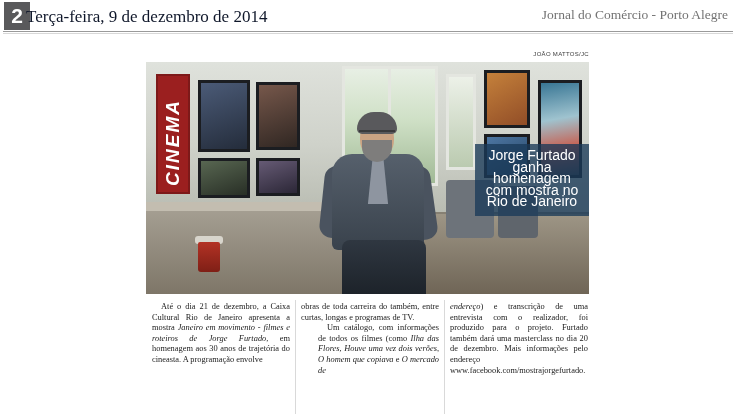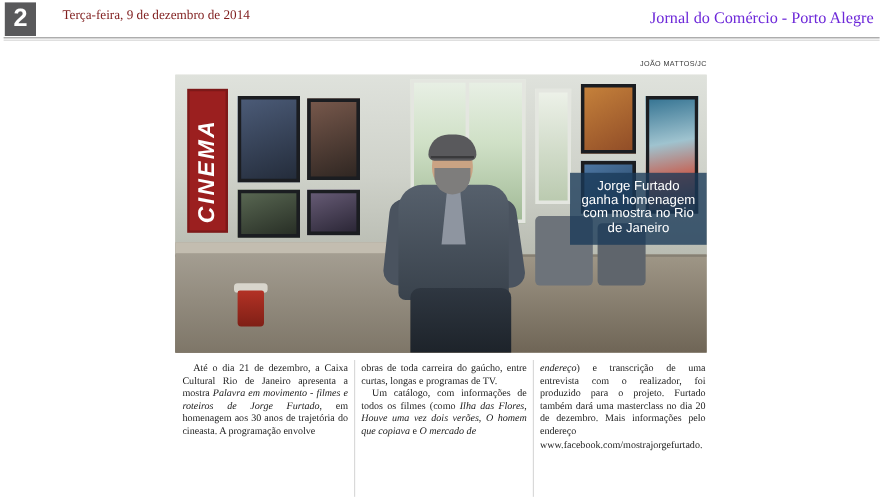--- a/index.html
+++ b/index.html
@@ -38,32 +38,32 @@
     background: #59595b;
     color: #ffffff;
     font-family: "Liberation Sans", sans-serif;
     font-weight: bold;
     font-size: 21px;
     line-height: 28px;
     text-align: center;
   }
   .masthead-date {
     position: absolute;
-    left: 52px;
+    left: 26px;
     top: 7px;
-    font-size: 11px;
-    color: #7f1d1d;
+    font-size: 17px;
+    color: #0f172a;
     font-family: "Liberation Serif", serif;
   }
   .masthead-paper {
     position: absolute;
     right: 8px;
     top: 7px;
     font-size: 13.5px;
-    color: #6d28d9;
+    color: #737373;
     font-family: "Liberation Serif", serif;
   }
   .masthead-rule {
     position: absolute;
     left: 3px;
     top: 31px;
     width: 730px;
     height: 1px;
     background: #9a9a9a;
   }
@@ -277,21 +277,21 @@
   
   .caption-box {
     position: absolute;
     right: 0;
     top: 82px;
     width: 98px;
     padding: 6px 8px 8px 8px;
     background: rgba(25,58,88,0.78);
     color: #ffffff;
     font-family: "Liberation Sans", sans-serif;
-    font-size: 11px;
+    font-size: 14px;
     line-height: 11.5px;
     text-align: center;
   }
 
   
   .headline {
     position: absolute;
     left: 152px;
     top: 264px;
     font-family: "Liberation Serif", serif;
@@ -312,21 +312,21 @@
     gap: 11px;
   }
   .col {
     width: 138px;
     font-size: 8.4px;
     line-height: 10.6px;
     text-align: justify;
     color: #1a1a1a;
   }
   .col p { margin: 0; }
-  .col p + p { text-indent: 9px; }
+  .col p + p { text-indent: 9px; margin-left: 17px; }
   .col .lead { text-indent: 9px; }
   .col i { font-style: italic; }
 
   .col-divider {
     position: absolute;
     top: 300px;
     width: 1px;
     height: 114px;
     background: #d9d9d9;
   }
@@ -387,24 +387,24 @@
       <div class="caption-box">Jorge Furtado ganha homenagem com mostra no Rio de Janeiro</div>
     </div>
   </div>
 
 
   <div class="col-divider cd1"></div>
   <div class="col-divider cd2"></div>
 
   <div class="cols">
     <div class="col">
-      <p class="lead">Até o dia 21 de dezembro, a Caixa Cultural Rio de Janeiro apresenta a mostra <i>Palavra em movimento - filmes e roteiros de Jorge Furtado</i>, em homenagem aos 30 anos de trajetória do cineasta. A programação envolve</p>
+      <p class="lead">Até o dia 21 de dezembro, a Caixa Cultural Rio de Janeiro apresenta a mostra <i>Janeiro em movimento - filmes e roteiros de Jorge Furtado</i>, em homenagem aos 30 anos de trajetória do cineasta. A programação envolve</p>
     </div>
     <div class="col">
-      <p>obras de toda carreira do gaúcho, entre curtas, longas e programas de TV.</p>
+      <p>obras de toda carreira do também, entre curtas, longas e programas de TV.</p>
       <p>Um catálogo, com informações de todos os filmes (como <i>Ilha das Flores</i>, <i>Houve uma vez dois verões</i>, <i>O homem que copiava</i> e <i>O mercado de</i></p>
     </div>
     <div class="col">
       <p><i>endereço</i>) e transcrição de uma entrevista com o realizador, foi produzido para o projeto. Furtado também dará uma masterclass no dia 20 de dezembro. Mais informações pelo endereço www.facebook.com/mostrajorgefurtado.</p>
     </div>
   </div>
 
 </div>
 
 </body></html>

